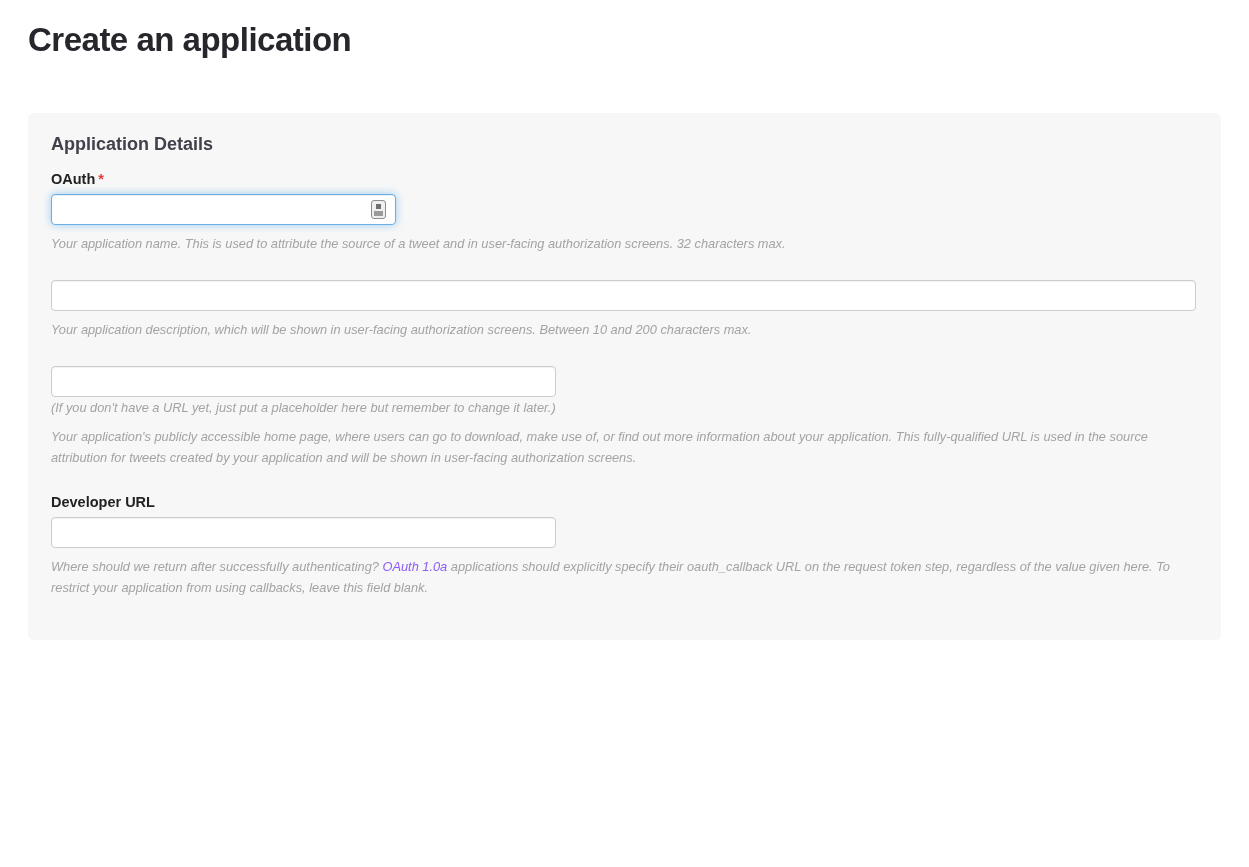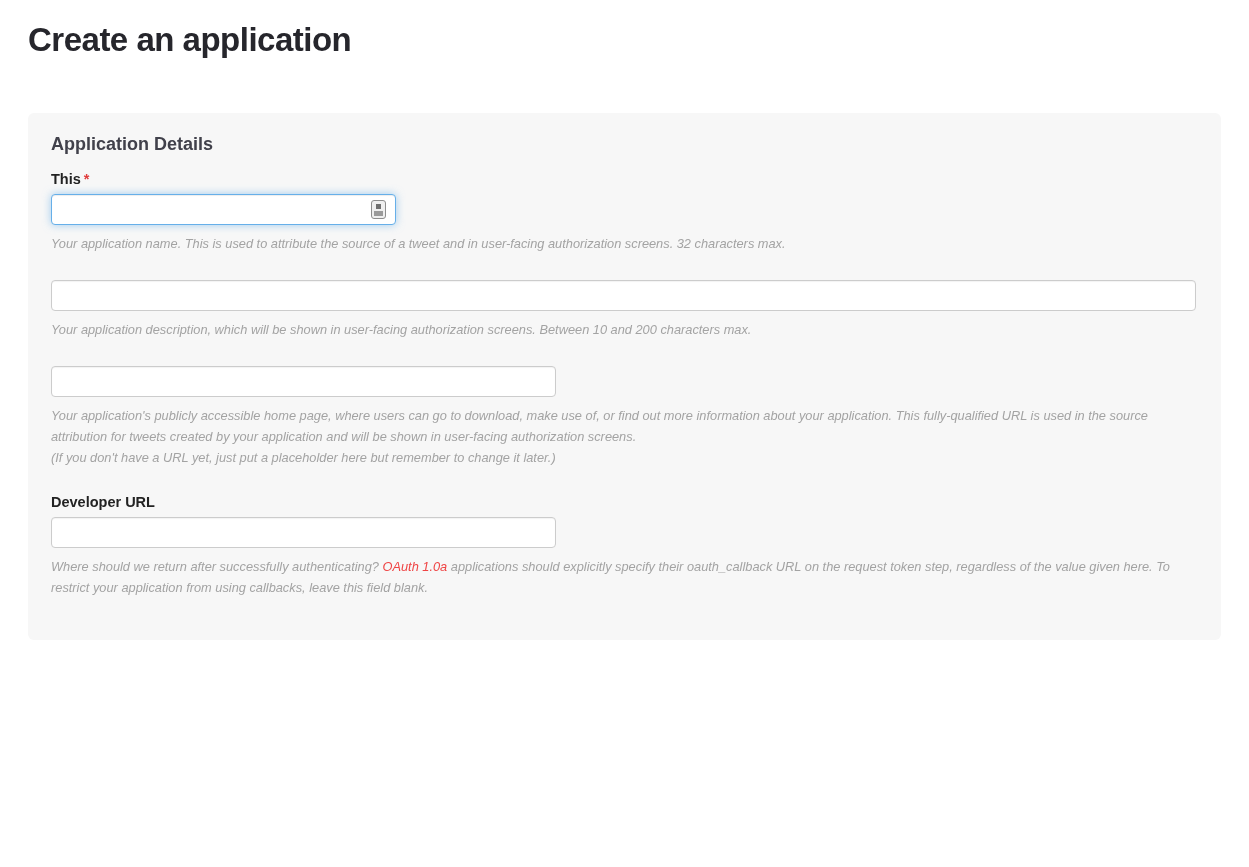--- a/index.html
+++ b/index.html
@@ -104,21 +104,21 @@
 
   .help {
     margin: 8px 0 0 0;
     font-style: italic;
     color: #a3a3a3;
     font-size: 12.8px;
     line-height: 21px;
   }
   .help.cont { margin-top: 0; }
   .help-link {
-    color: #ef4444;
+    color: #8b5cf6;
     text-decoration: none;
     cursor: pointer;
   }
 
   .agree-row {
     margin-top: 17px;
     display: flex;
     align-items: center;
     font-size: 14.5px;
     color: #333;
@@ -143,40 +143,40 @@
 <body>
 
 <div class="wrap">
 
   <h1 class="page-title">Create an application</h1>
 
   <div class="panel panel-details">
     <h2 class="panel-heading">Application Details</h2>
 
     <div class="field first">
-      <label class="field-label"><span>This</span><span class="req">*</span></label>
+      <label class="field-label"><span>OAuth</span><span class="req">*</span></label>
       <div class="input-name-wrap">
         <input type="text" class="text-input input-name" value="" style="">
         <span class="ext-icon">
             <span class="glyph-a"></span>
             <span class="glyph-b"></span>
           </span>
       </div>
       <p class="help">Your application name. This is used to attribute the source of a tweet and in user-facing authorization screens. 32 characters max.</p>
     </div>
 
     <div class="field">
       <input type="text" class="text-input input-description" value="" style="">
       <p class="help">Your application description, which will be shown in user-facing authorization screens. Between 10 and 200 characters max.</p>
     </div>
 
     <div class="field">
       <input type="text" class="text-input input-medium" value="" style="">
+      <p class="help cont">(If you don't have a URL yet, just put a placeholder here but remember to change it later.)</p>
       <p class="help">Your application's publicly accessible home page, where users can go to download, make use of, or find out more information about your application. This fully-qualified URL is used in the source attribution for tweets created by your application and will be shown in user-facing authorization screens.</p>
-      <p class="help cont">(If you don't have a URL yet, just put a placeholder here but remember to change it later.)</p>
     </div>
 
     <div class="field">
       <label class="field-label"><span>Developer URL</span></label>
       <input type="text" class="text-input input-medium" value="" style="">
       <p class="help"><span>Where should we return after successfully authenticating? </span><a href="#" class="help-link">OAuth 1.0a</a><span> applications should explicitly specify their oauth_callback URL on the request token step, regardless of the value given here. To restrict your application from using callbacks, leave this field blank.</span></p>
     </div>
   </div>
 
 

